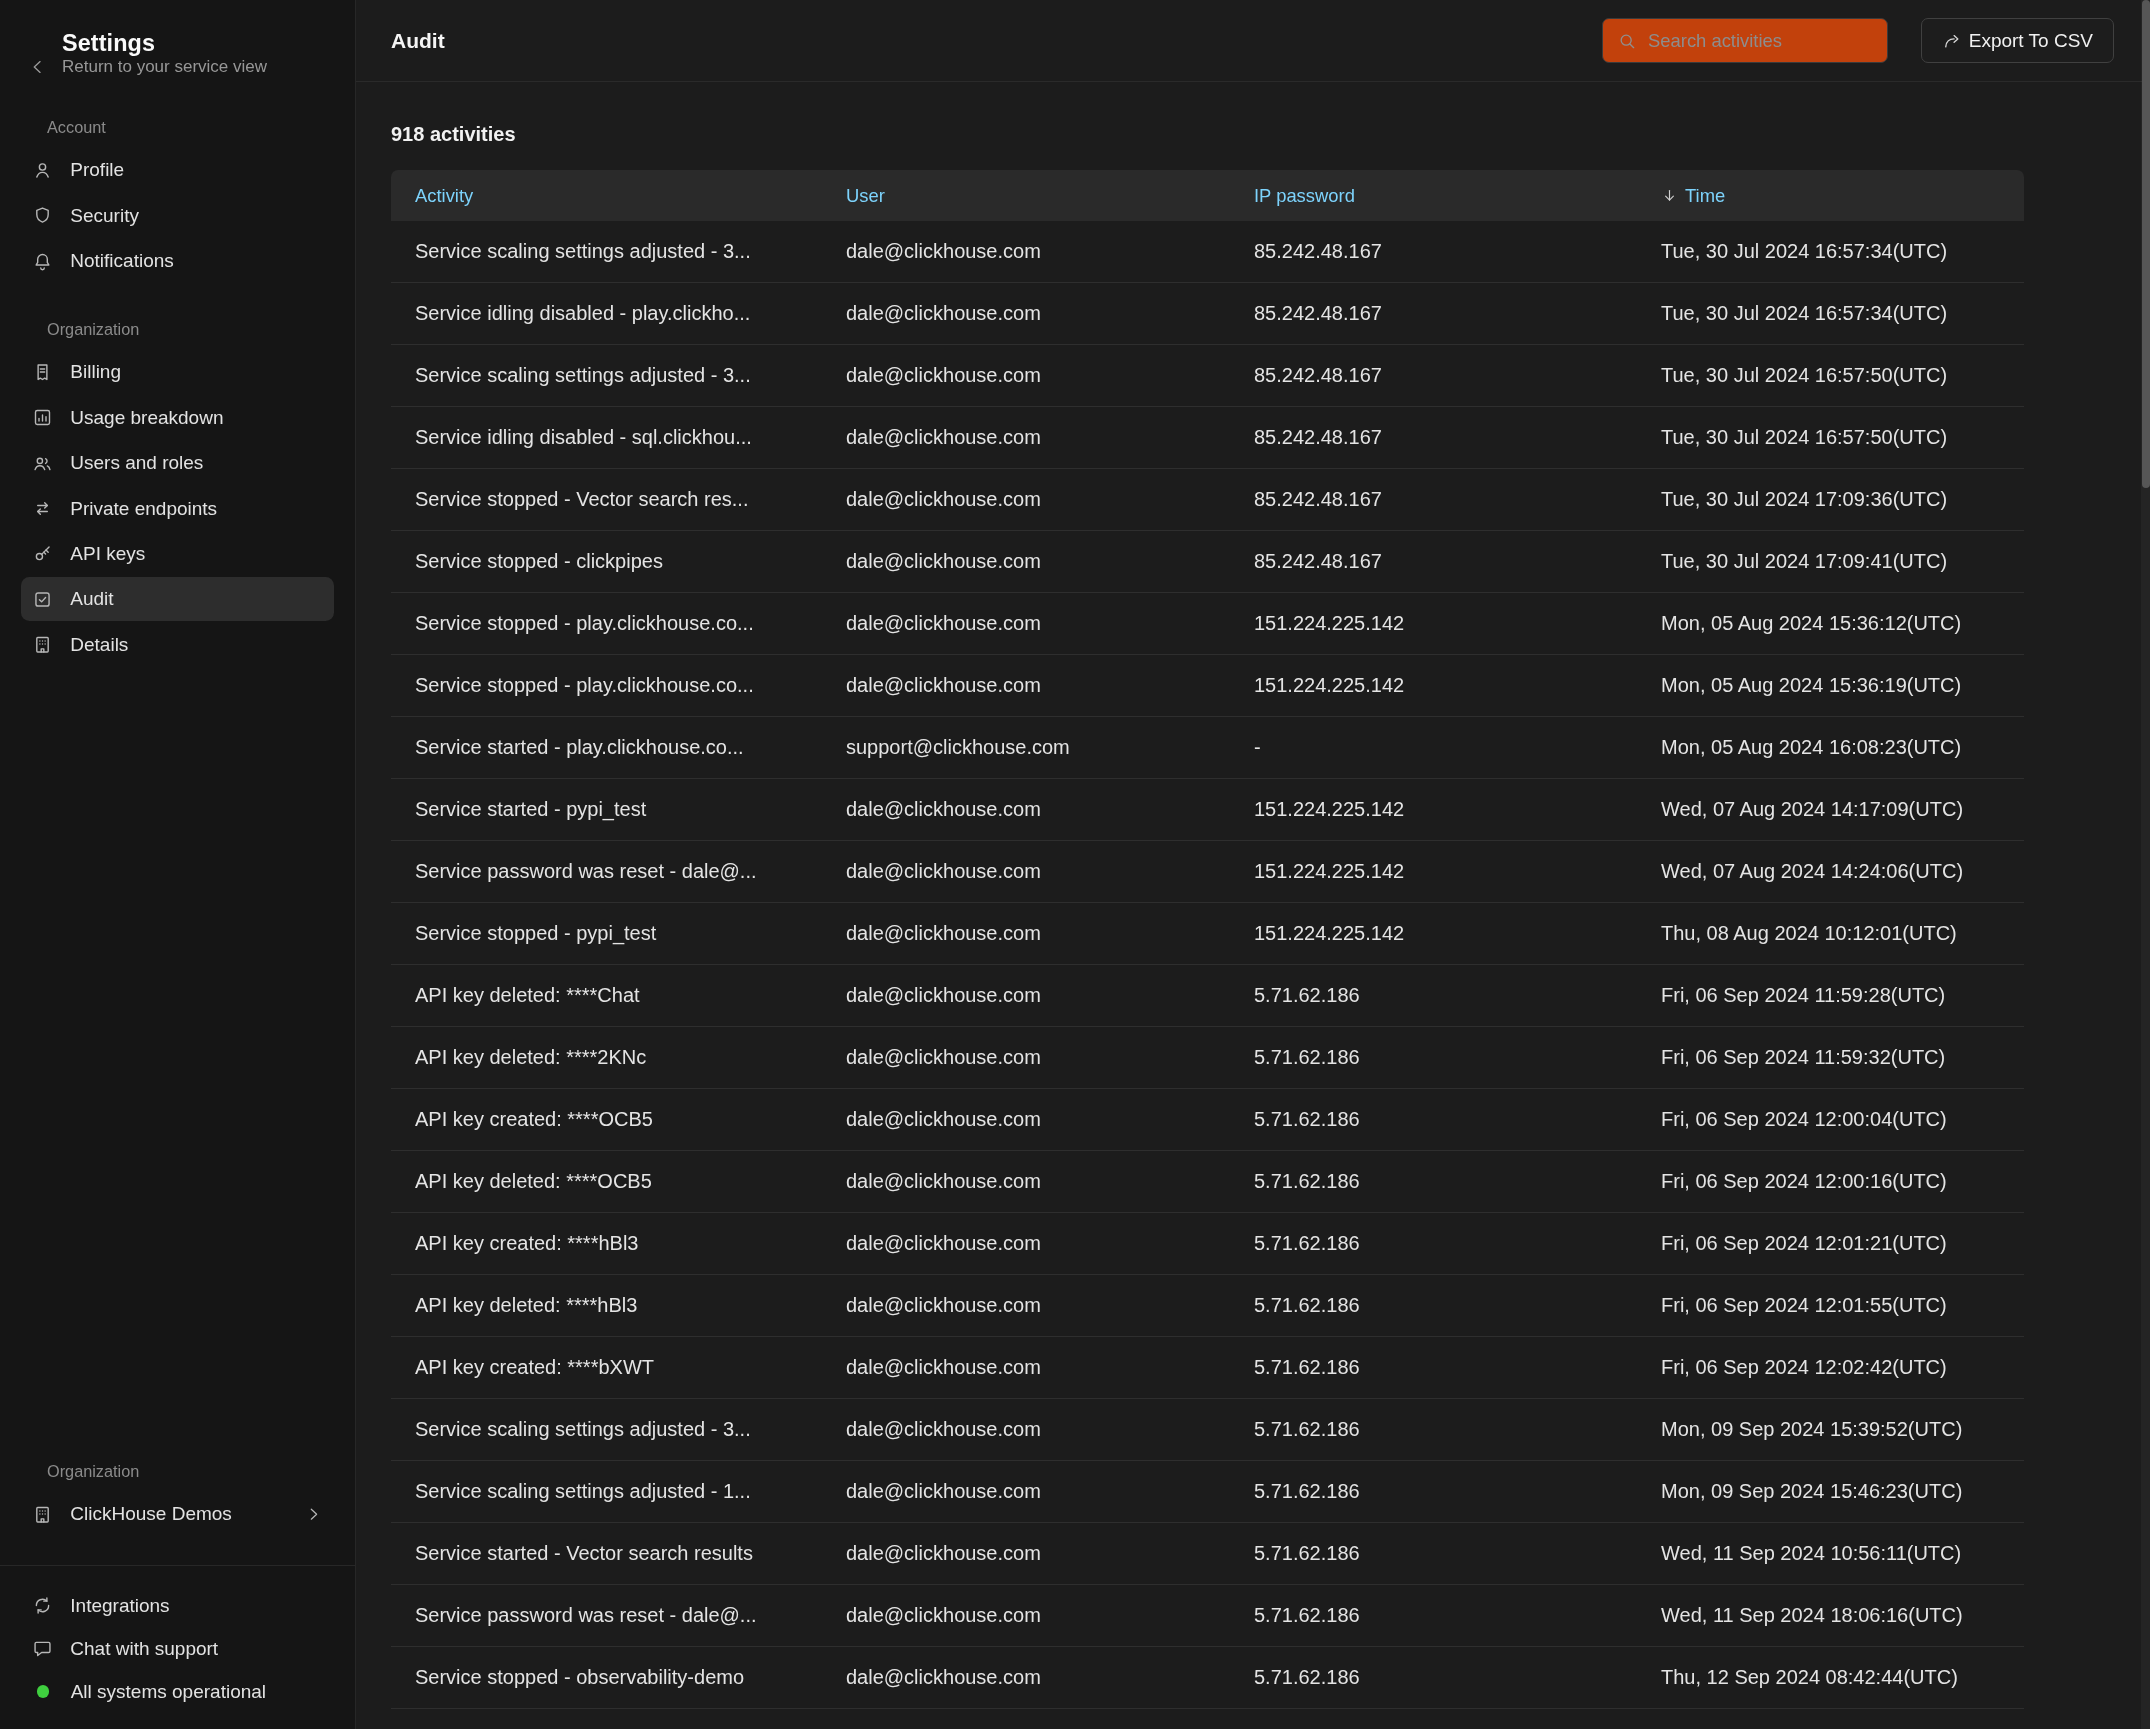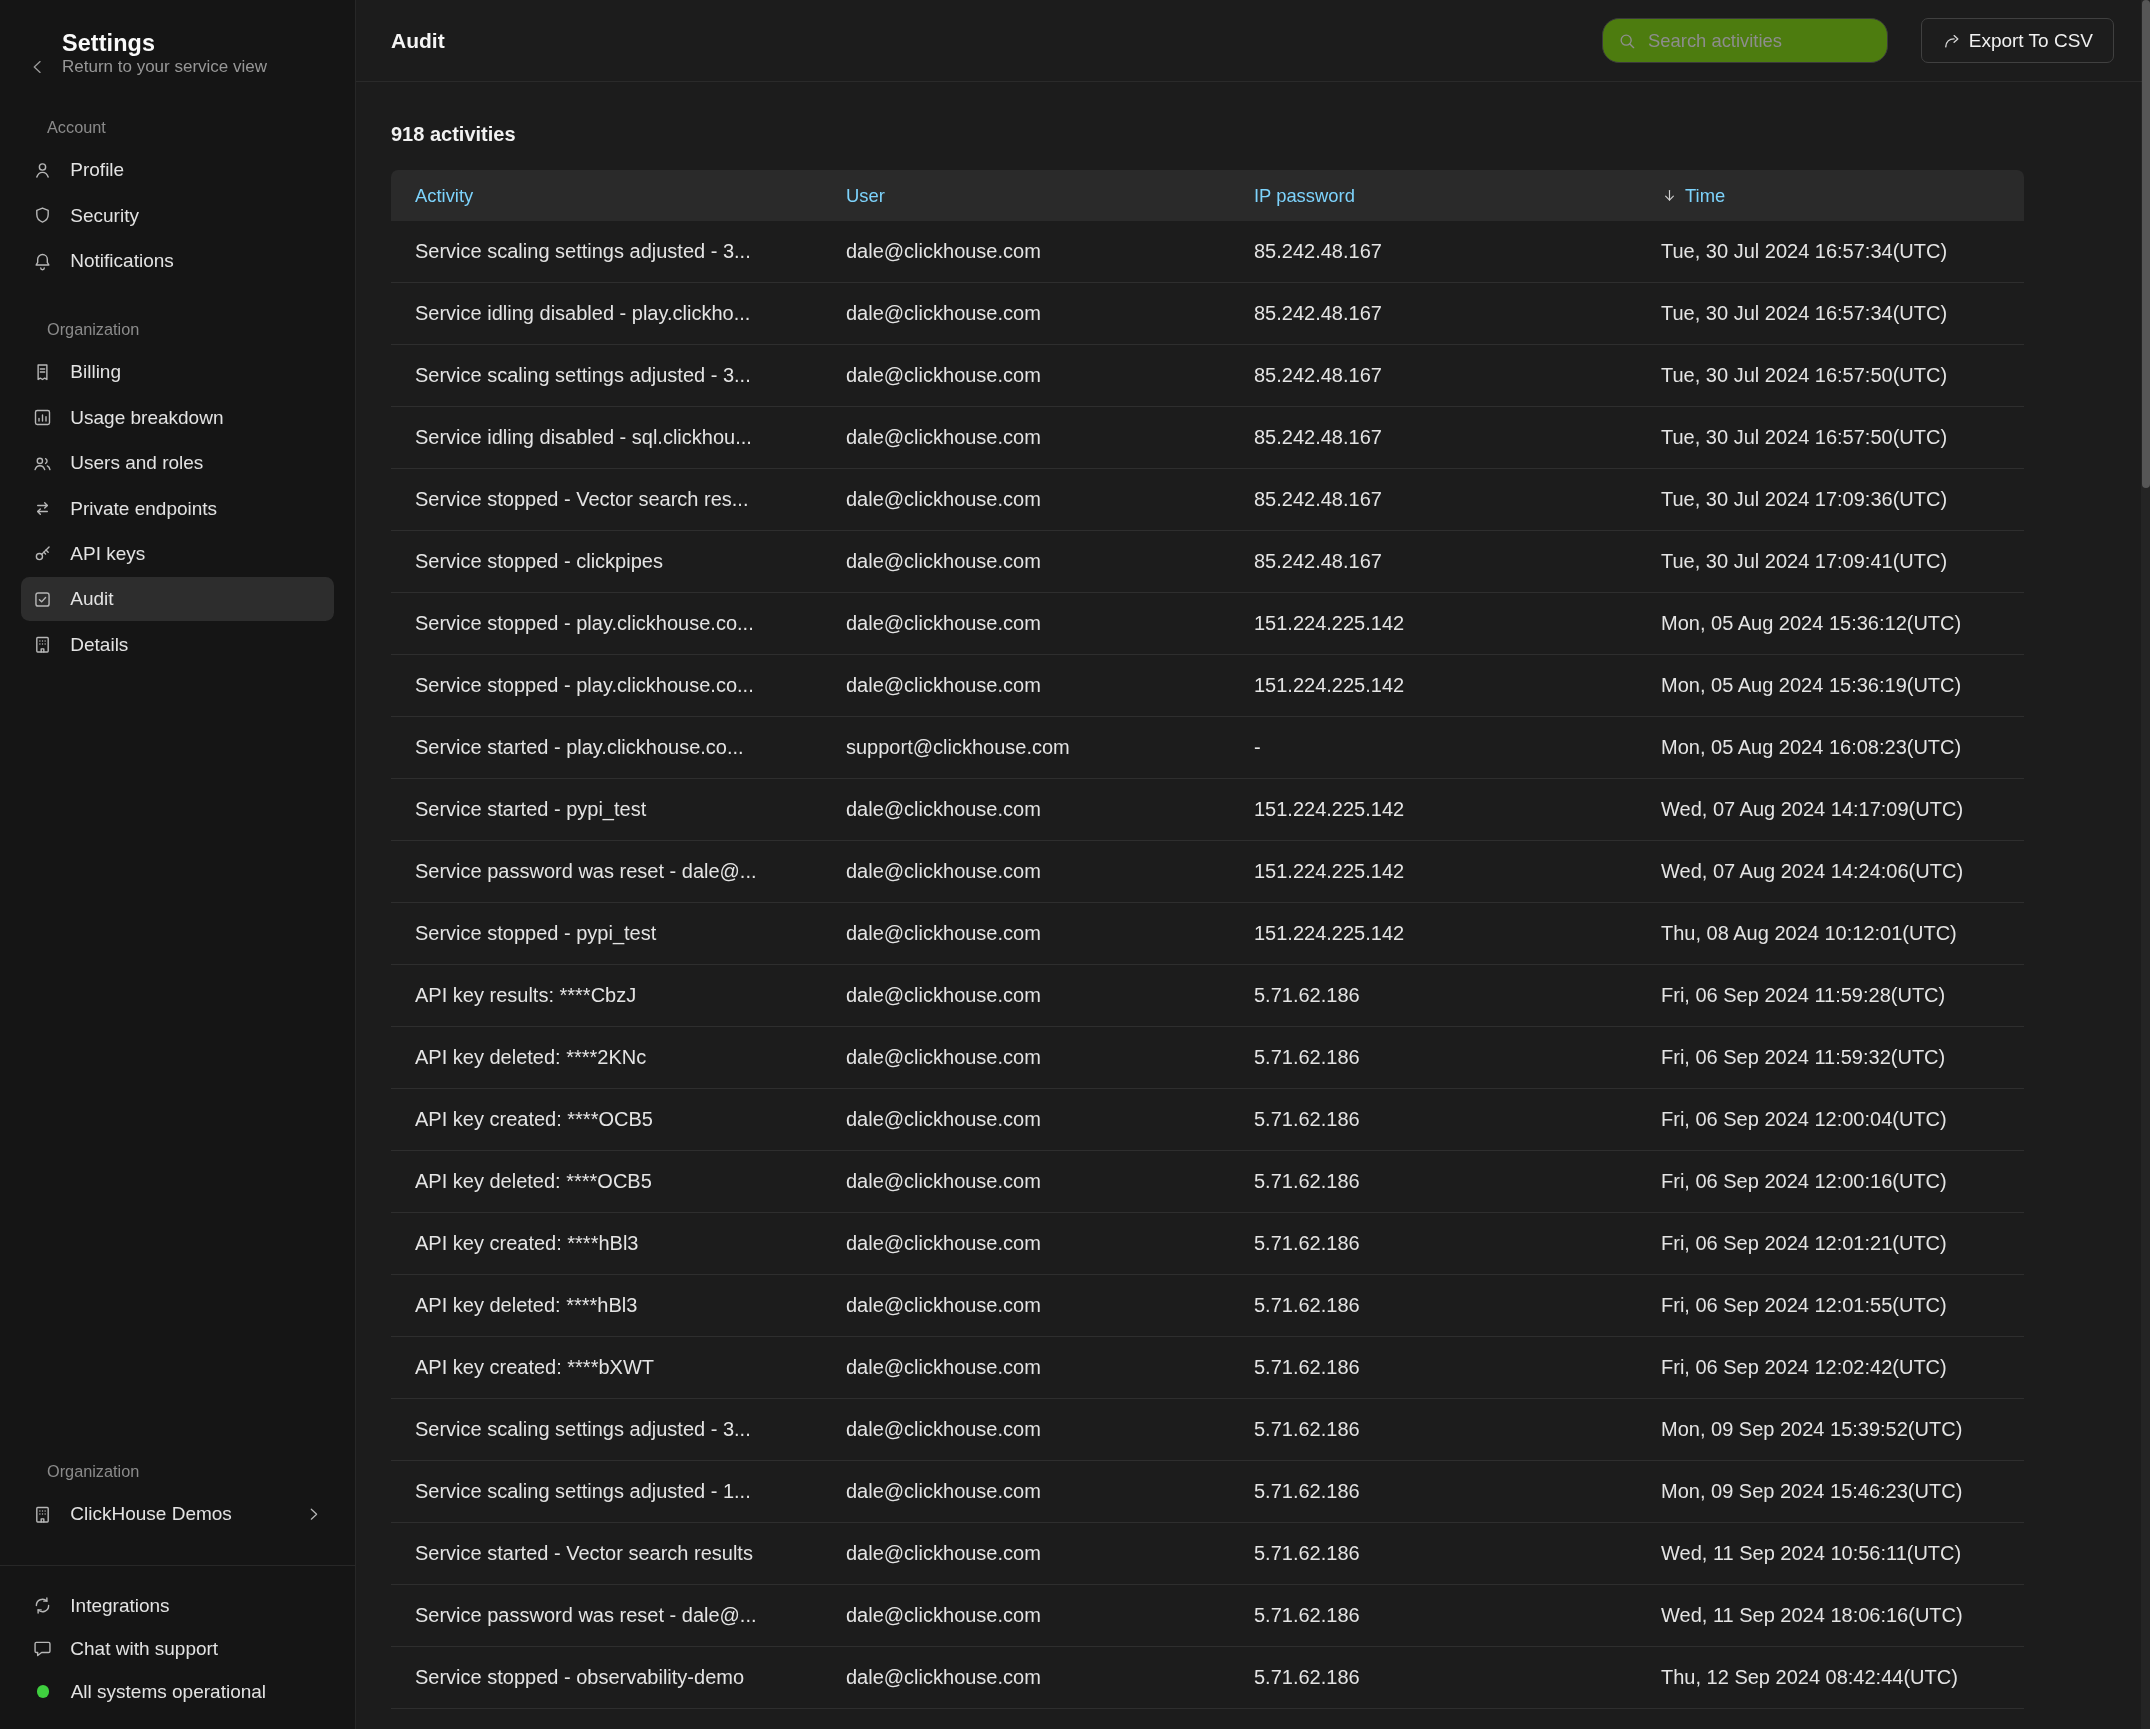--- a/index.html
+++ b/index.html
@@ -54,21 +54,21 @@
     height: 82px; min-height: 82px;
     display: flex; align-items: center;
     padding: 0 37px 0 35px;
     border-bottom: 1.4px solid #2a2a2a;
   }
   .topbar h1 { font-size: 21px; font-weight: 700; color: #f5f5f5; }
   .topbar-right { margin-left: auto; display: flex; align-items: center; gap: 33px; }
 
   .search {
     width: 286px; height: 45px;
-    background: #4d7c0f; border: 1.4px solid #3a3a3a; border-radius: 17px;
+    background: #c2410c; border: 1.4px solid #3a3a3a; border-radius: 7px;
     display: flex; align-items: center; gap: 11.3px;
     padding: 0 14px; color: #8f8f8f;
   }
   .search .icn { width: 20px; height: 20px; flex: none; }
   .search input {
     flex: 1; min-width: 0;
     background: transparent; border: none; outline: none;
     color: #e6e6e6; font-size: 18.4px;
     font-family: "Liberation Sans", sans-serif;
   }
@@ -384,21 +384,21 @@
               <div class="tcell">151.224.225.142</div>
               <div class="tcell">Wed, 07 Aug 2024 14:24:06(UTC)</div>
             </div>
             <div class="trow">
               <div class="tcell">Service stopped - pypi_test</div>
               <div class="tcell">dale@clickhouse.com</div>
               <div class="tcell">151.224.225.142</div>
               <div class="tcell">Thu, 08 Aug 2024 10:12:01(UTC)</div>
             </div>
             <div class="trow">
-              <div class="tcell">API key results: ****CbzJ</div>
+              <div class="tcell">API key deleted: ****Chat</div>
               <div class="tcell">dale@clickhouse.com</div>
               <div class="tcell">5.71.62.186</div>
               <div class="tcell">Fri, 06 Sep 2024 11:59:28(UTC)</div>
             </div>
             <div class="trow">
               <div class="tcell">API key deleted: ****2KNc</div>
               <div class="tcell">dale@clickhouse.com</div>
               <div class="tcell">5.71.62.186</div>
               <div class="tcell">Fri, 06 Sep 2024 11:59:32(UTC)</div>
             </div>

